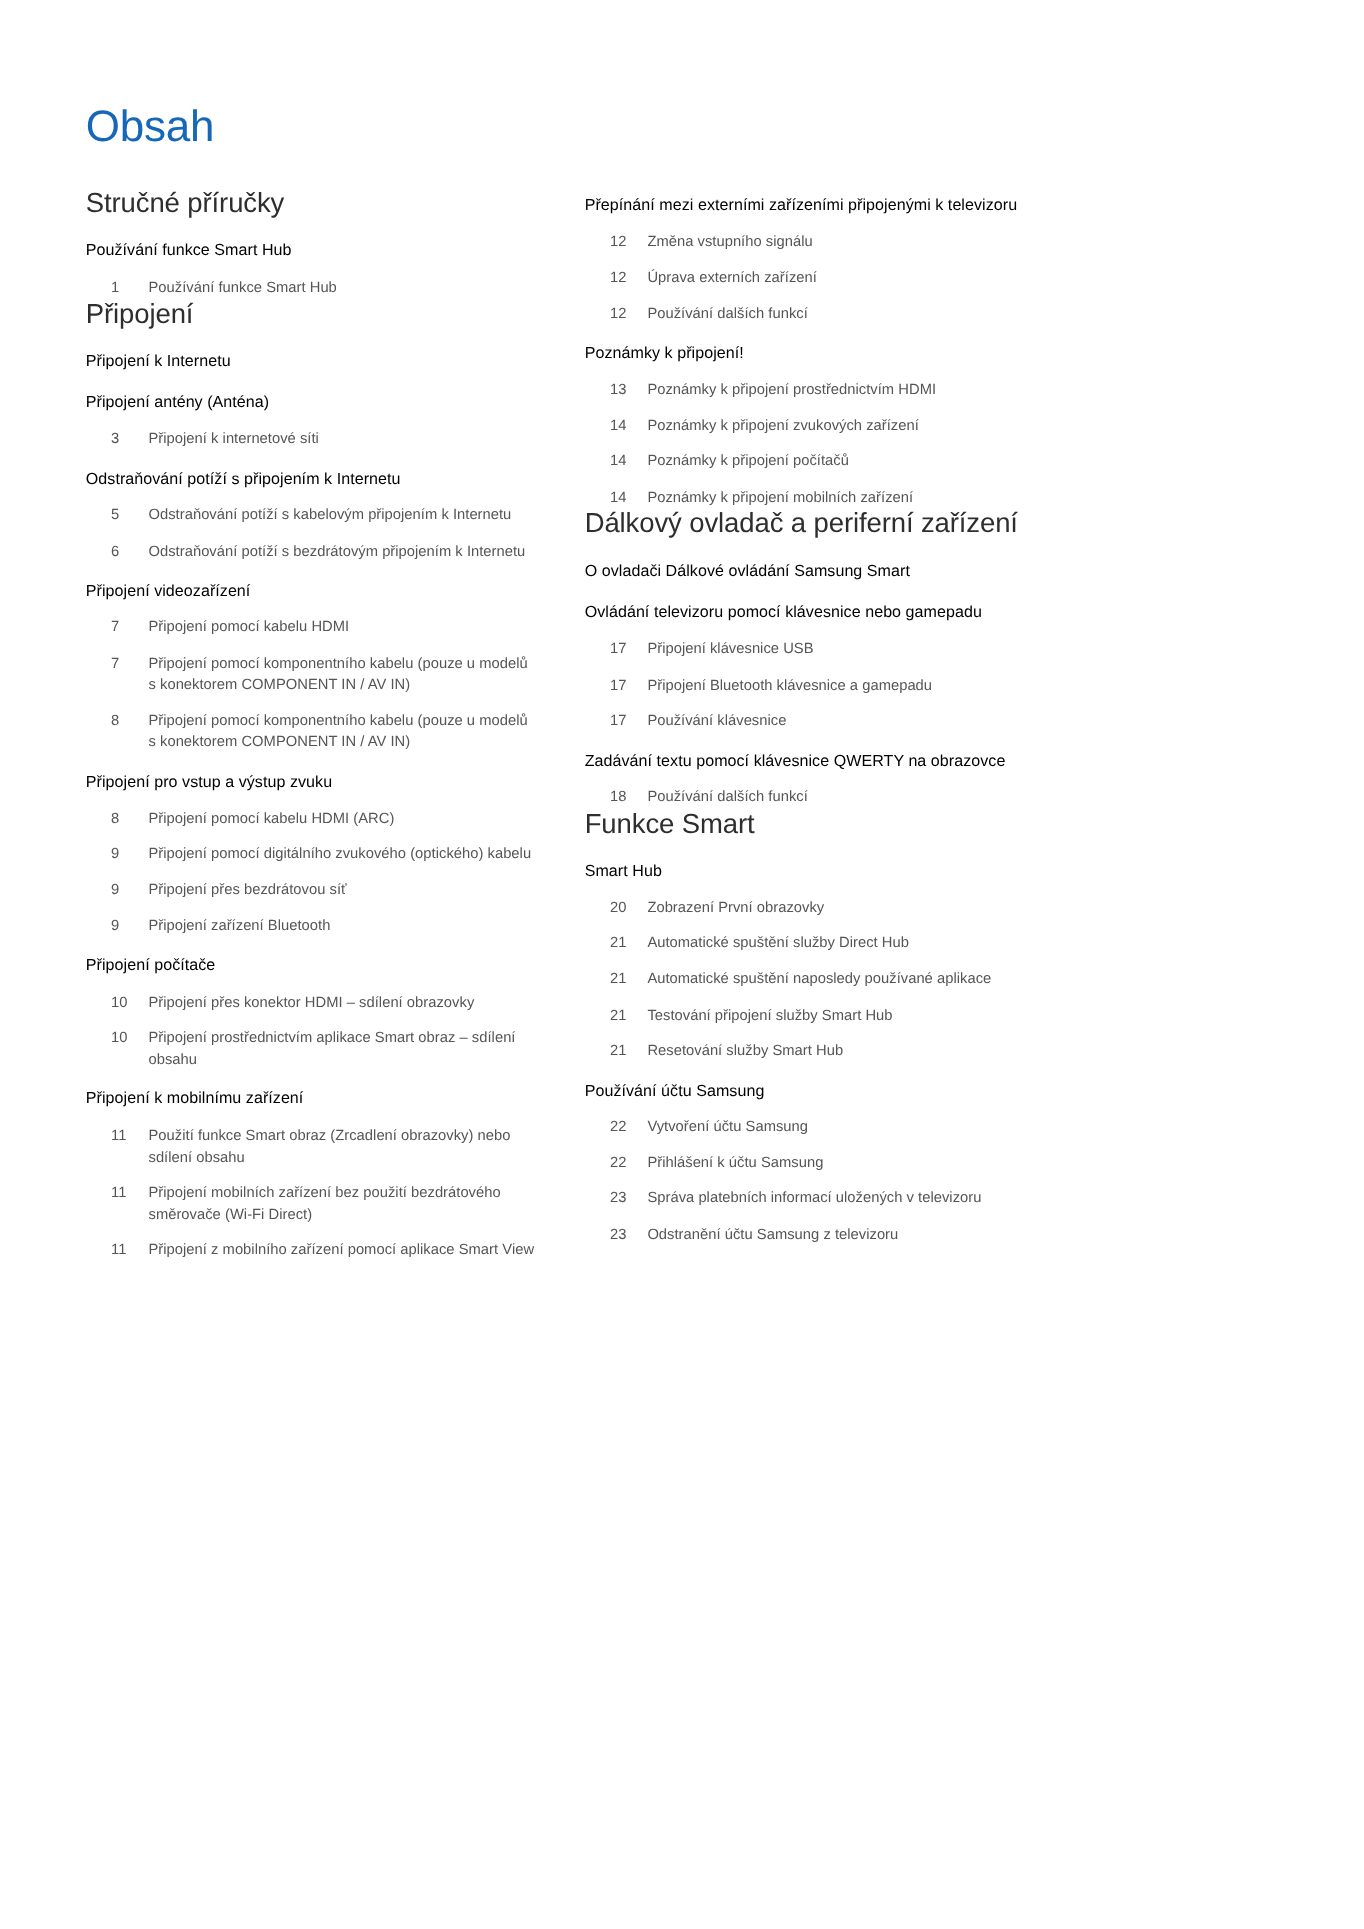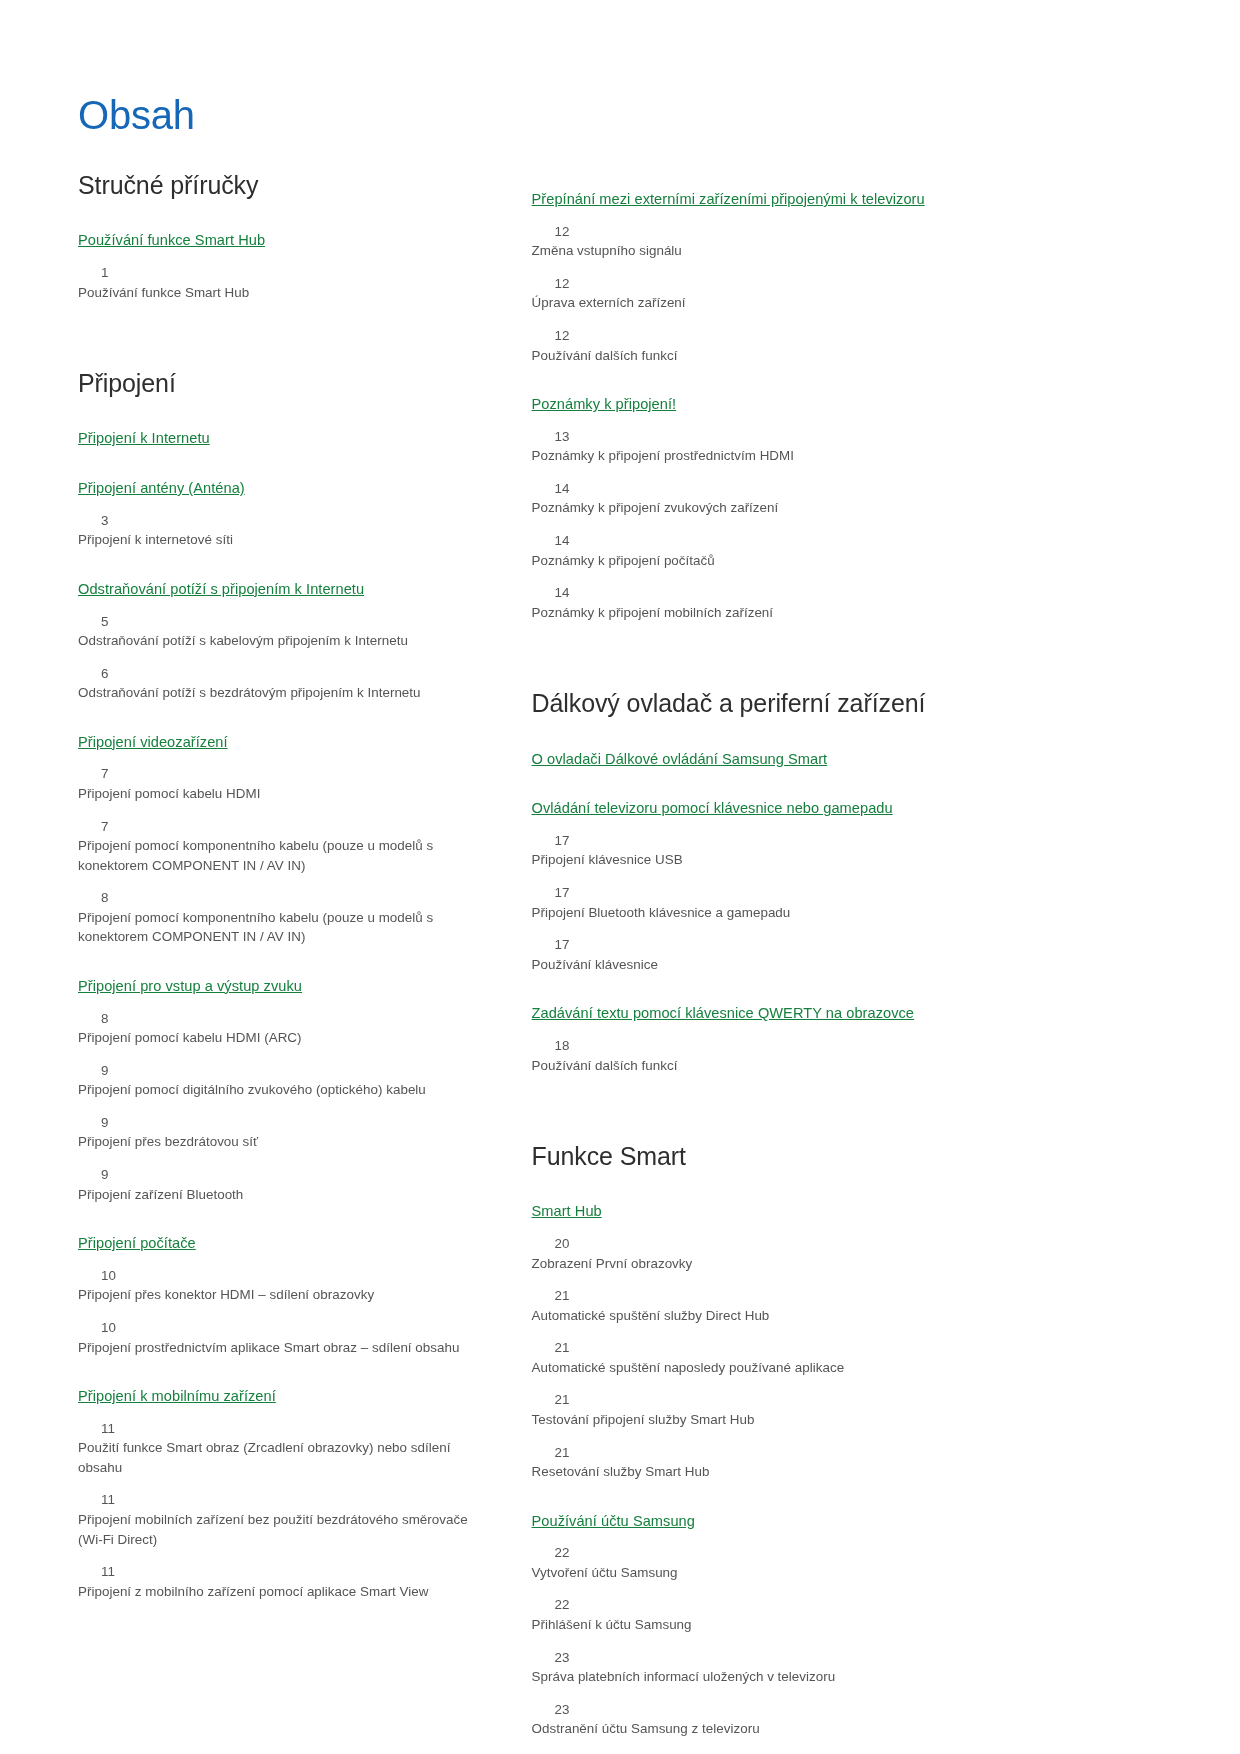--- a/index.html
+++ b/index.html
@@ -58,43 +58,41 @@
 
   
   .part {
     font-size: 25px;
     font-weight: 400;
     color: #2e2e2e;
     line-height: 1.25;
     letter-spacing: -0.1px;
   }
   .part.first { margin-top: 10px; }
-  .part.spaced { margin-top: 66px; }
+  .part.spaced { }
 
   
   .chapter {
     font-size: 14.6px;
     font-weight: 400;
-    color: #15803d;
+    color: #000000;
     line-height: 1.35;
-    margin-top: 30px;
+    margin-top: 18px;
     letter-spacing: 0.05px;
-    text-decoration: underline;
   }
 
   
   .entry {
     display: flex;
     align-items: flex-start;
     font-size: 13.4px;
     color: #555555;
     line-height: 1.46;
     margin-top: 13px;
     letter-spacing: 0.03px;
-    flex-direction: column;
   }
   .entry .num {
     flex: 0 0 auto;
     width: 57px;
     text-align: left;
     padding-left: 23px;
     box-sizing: border-box;
     color: #555555;
   }
   .entry .label {

